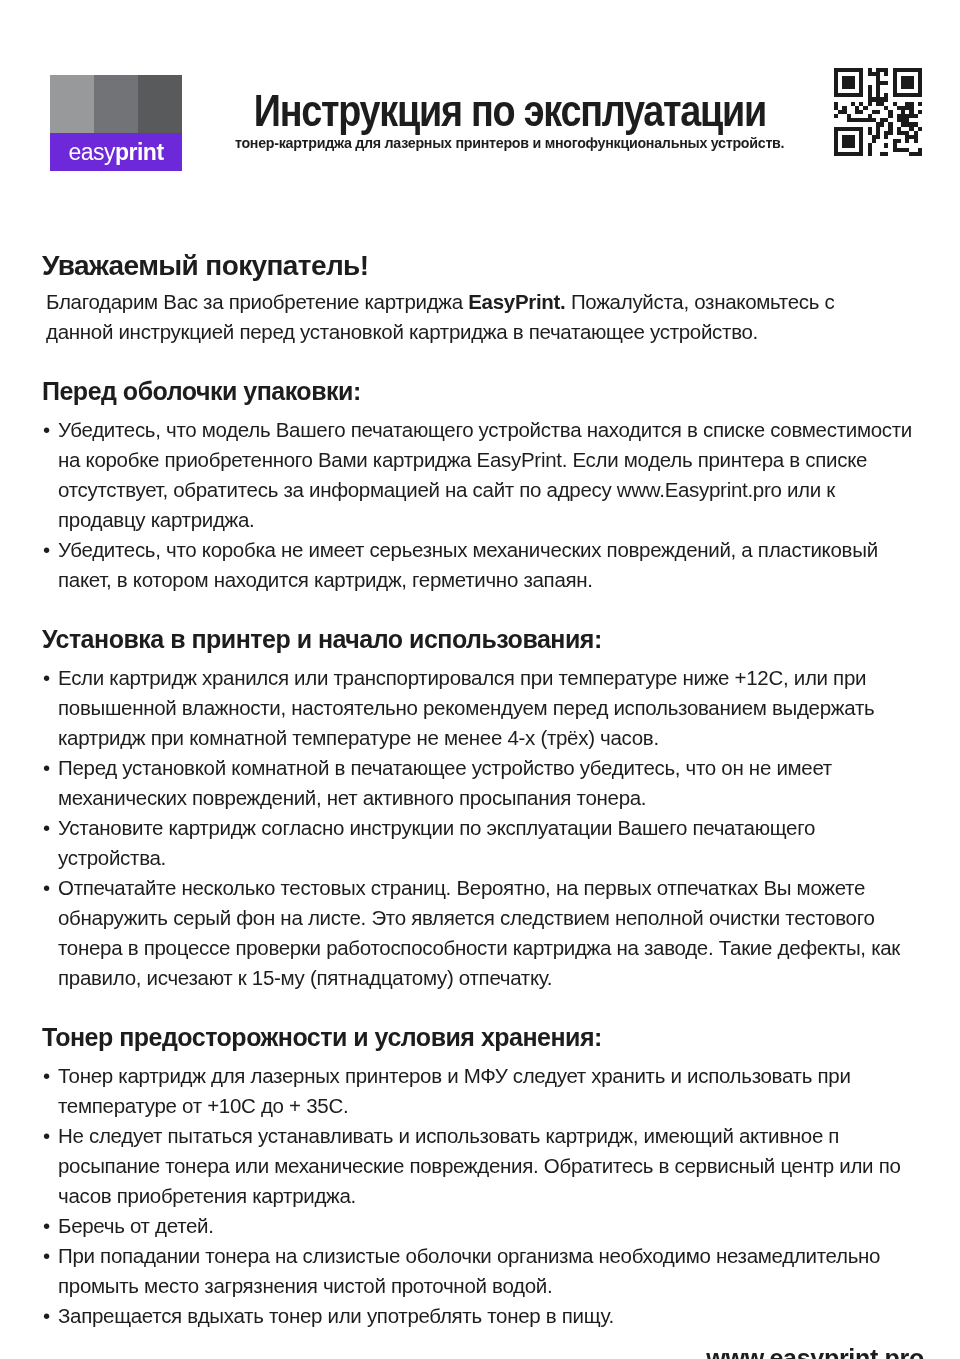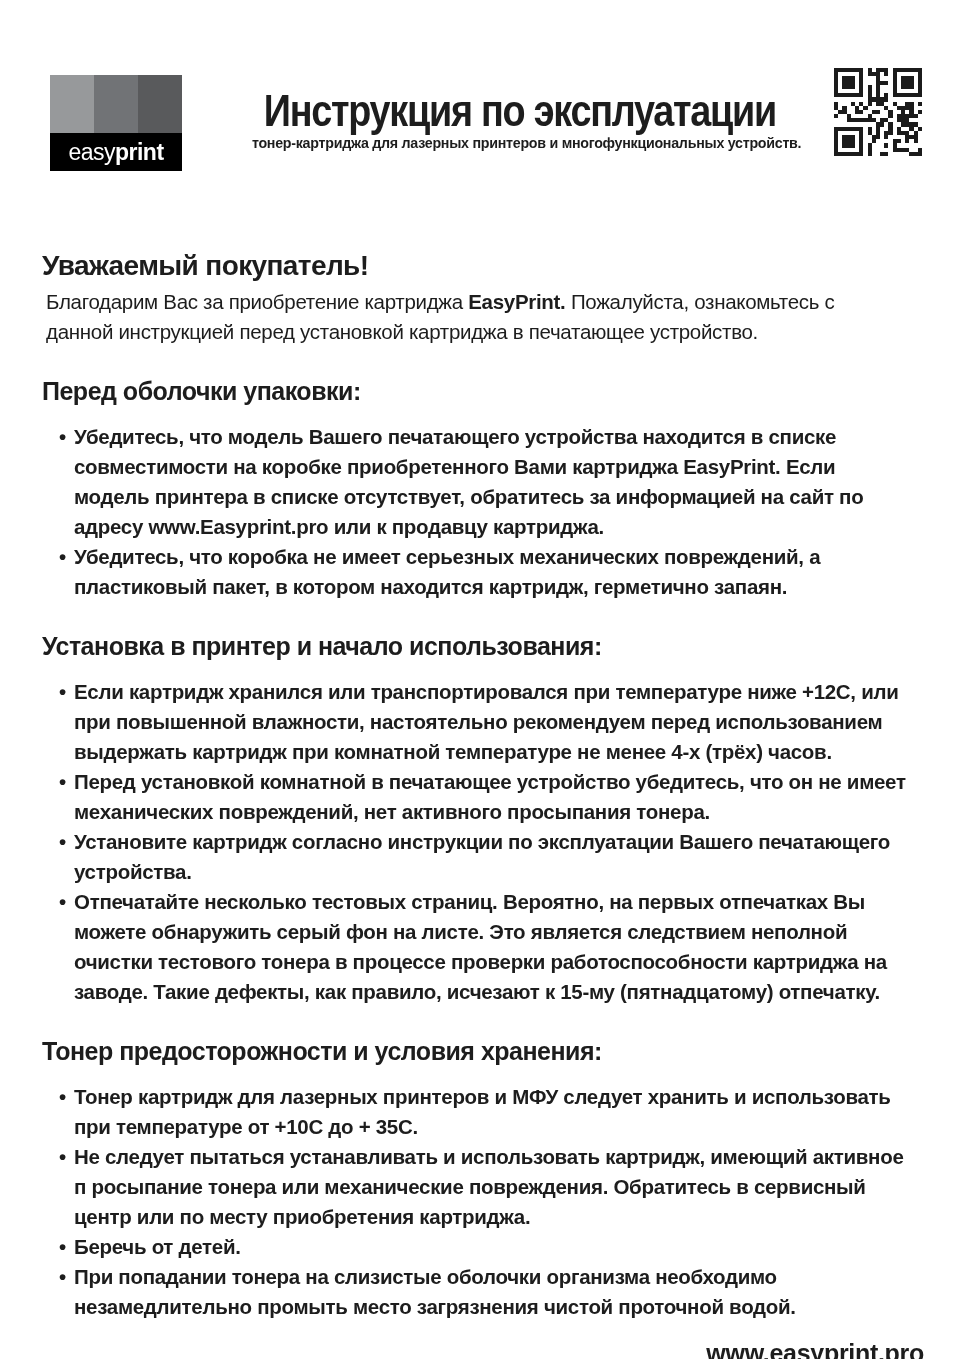--- a/index.html
+++ b/index.html
@@ -10,27 +10,27 @@
   }
   
   .header{position:absolute;top:0;left:0;right:0;height:200px;}
   .logo{position:absolute;left:50px;top:75px;width:132px;height:96px;}
   .logo-squares{display:flex;width:132px;height:58px;}
   .logo-squares .sq{flex:1 1 0;height:100%;}
   .sq1{background:#97999b;}
   .sq2{background:#717376;}
   .sq3{background:#595a5c;}
   .logo-band{
-    width:132px;height:38px;background:#000000;color:#ffffff;
+    width:132px;height:38px;background:#6d28d9;color:#ffffff;
     display:flex;align-items:center;justify-content:center;
     font-size:23px;letter-spacing:-0.5px;
   }
   .logo-band .easy{font-weight:400;}
   .logo-band .print{font-weight:700;}
-  .title-block{position:absolute;left:195px;right:135px;top:88px;text-align:right;}
+  .title-block{position:absolute;left:195px;right:135px;top:88px;text-align:center;}
   .doc-title{
     display:inline-block;font-size:45px;font-weight:700;line-height:46px;
     letter-spacing:-1.5px;white-space:nowrap;
     transform:scaleX(0.84);transform-origin:center;
   }
   .doc-subtitle{
     display:inline-block;font-size:15.5px;font-weight:700;line-height:18px;
     letter-spacing:-0.3px;white-space:nowrap;margin-top:-2px;
     transform:scaleX(0.92);transform-origin:center;
   }
@@ -40,21 +40,21 @@
   .main{position:absolute;top:250px;left:42px;width:882px;}
   .intro-heading{
     margin:0 0 5px 0;font-size:28px;line-height:32px;font-weight:700;letter-spacing:-0.6px;
   }
   .intro-text{margin:4px;font-size:20.5px;line-height:30px;letter-spacing:-0.3px;max-width:830px;}
   .intro-text .brand{font-weight:700;}
   .section{margin-top:29px;}
   .section-heading{
     margin:0 0 9px 0;font-size:25px;line-height:30px;font-weight:700;letter-spacing:-0.5px;
   }
-  ul.bullets{margin:16px;padding:0;list-style:none;font-weight:bold;}
+  ul.bullets{margin:0;padding:0;list-style:none;}
   ul.bullets li{
     position:relative;padding-left:16px;margin:0;
     font-size:20.5px;line-height:30px;letter-spacing:-0.3px;
   }
   ul.bullets li::before{
     content:"\2022";position:absolute;left:1px;top:0;
   }
   .footer{
     margin-top:12px;text-align:right;font-size:25px;line-height:30px;font-weight:700;
     letter-spacing:-0.3px;
@@ -327,22 +327,23 @@
         <li>Перед установкой комнатной в печатающее устройство убедитесь, что он не имеет механических повреждений, нет активного просыпания тонера.</li>
         <li>Установите картридж согласно инструкции по эксплуатации Вашего печатающего устройства.</li>
         <li>Отпечатайте несколько тестовых страниц. Вероятно, на первых отпечатках Вы можете обнаружить серый фон на листе. Это является следствием неполной очистки тестового тонера в процессе проверки работоспособности картриджа на заводе. Такие дефекты, как правило, исчезают к 15-му (пятнадцатому) отпечатку.</li>
       </ul>
     </section>
 
     <section class="section">
       <h2 class="section-heading">Тонер предосторожности и условия хранения:</h2>
       <ul class="bullets">
         <li>Тонер картридж для лазерных принтеров и МФУ следует хранить  и использовать при температуре  от +10С  до + 35С.</li>
-        <li>Не следует пытаться устанавливать и использовать картридж, имеющий активное п росыпание тонера или механические повреждения. Обратитесь в сервисный центр или по месту приобретения картриджа.</li>
+        <li>Не следует пытаться устанавливать и использовать картридж, имеющий активное п росыпание тонера или механические повреждения. Обратитесь в сервисный центр или по часов приобретения картриджа.</li>
         <li>Беречь от детей.</li>
         <li>При попадании тонера на слизистые оболочки организма необходимо незамедлительно промыть место загрязнения чистой проточной водой.</li>
+        <li>Запрещается вдыхать тонер или употреблять тонер в пищу.</li>
       </ul>
     </section>
 
     <div class="footer">www.easyprint.pro</div>
 
   </main>
 </div>
 
 </body></html>

